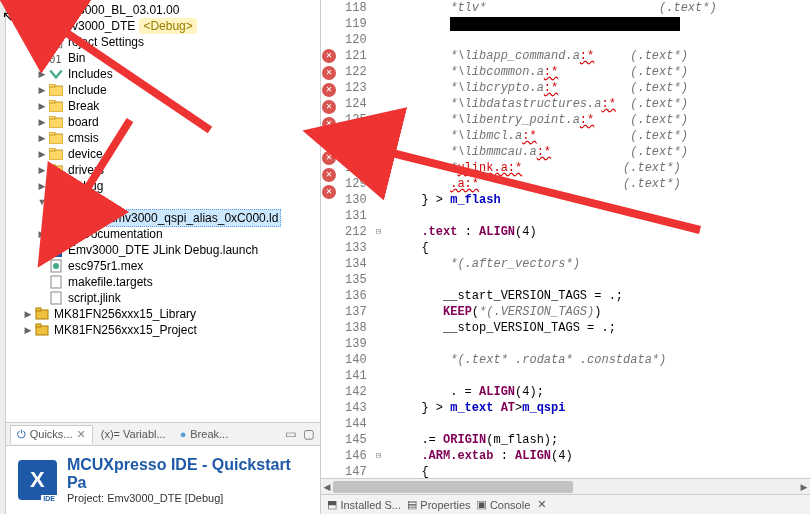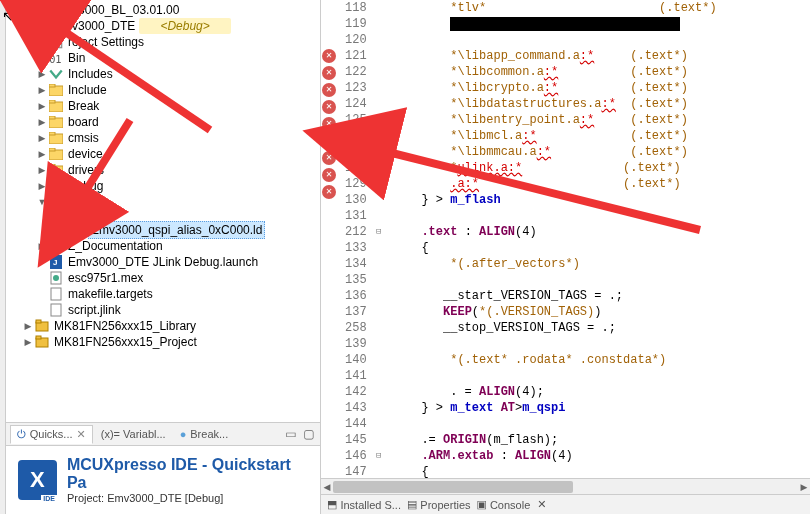--- a/index.html
+++ b/index.html
@@ -7,46 +7,46 @@
   .container { display: flex; height: 100%; }
   .left-pane { width: 315px; display: flex; flex-direction: column; border-right: 1px solid #ccc; }
   .tree { flex: 1; overflow: auto; padding: 2px 0; }
   .tree-row { display: flex; align-items: center; height: 16px; line-height: 16px; white-space: nowrap; padding-right: 4px; }
   .twisty { width: 12px; display: inline-flex; justify-content: center; color: #666; font-size: 9px; cursor: pointer; }
   .icon { width: 16px; height: 16px; display: inline-flex; align-items: center; justify-content: center; margin-right: 2px; }
   .folder-icon svg { width: 14px; height: 12px; }
   .file-icon svg { width: 12px; height: 14px; }
   .proj-icon svg { width: 14px; height: 14px; }
   .tree-label { padding: 0 2px; }
-  .debug-badge { color: #9a7d00; background: #fff4c2; padding: 0 21px; border-radius: 2px; margin-left: 2px; font-style: italic; }
+  .debug-badge { color: #9a7d00; background: #fff4c2; padding: 0 4px; border-radius: 2px; margin-left: 2px; }
   .selected { background: #cce8ff; border: 1px dotted #5a9de0; padding: 0 2px; }
   .indent0 { padding-left: 16px; }
   .indent1 { padding-left: 30px; }
-  .indent2 { padding-left: 52px; margin-top: 12px; }
+  .indent2 { padding-left: 68px; }
   .tabbar { display: flex; align-items: center; border-top: 1px solid #ccc; border-bottom: 1px solid #ccc; background: #f2f2f2; height: 24px; padding: 0 4px; gap: 2px; }
   .tab { display: flex; align-items: center; gap: 4px; padding: 2px 6px; font-size: 11px; color: #555; cursor: pointer; }
   .tab.active { background: #fff; border: 1px solid #ccc; border-bottom: 1px solid #fff; }
   .tab-icons { margin-left: auto; display: flex; gap: 4px; }
   .tab-icons .ti { width: 14px; height: 14px; display: inline-flex; align-items: center; justify-content: center; color: #666; cursor: pointer; }
   .quickstart { padding: 10px 12px; display: flex; gap: 10px; align-items: center; }
   .qs-logo { width: 40px; height: 40px; background: #1e5aa8; color: #fff; display: flex; align-items: center; justify-content: center; font-weight: bold; font-size: 22px; border-radius: 4px; position: relative; }
   .qs-logo .ide { position: absolute; bottom: -2px; right: 0; font-size: 7px; background: #fff; color: #1e5aa8; padding: 0 2px; }
   .qs-title { font-weight: bold; color: #1e5aa8; font-size: 16px; }
   .qs-sub { font-size: 11px; color: #333; }
   .right-pane { flex: 1; display: flex; flex-direction: column; overflow: hidden; }
   .editor { flex: 1; display: flex; font-family: Consolas, "Courier New", monospace; font-size: 12px; overflow: auto; }
   .gutter { background: #fff; text-align: right; color: #787878; padding: 0 6px 0 8px; user-select: none; }
   .markers { width: 16px; background: #fff; }
   .marker { width: 14px; height: 14px; border-radius: 50%; background: #d9534f; color: #fff; font-size: 10px; font-weight: bold; display: flex; align-items: center; justify-content: center; margin: 1px auto; }
   .fold { width: 12px; background: #fff; color: #888; font-size: 9px; text-align: center; }
   .foldmark { cursor: pointer; }
   .code { flex: 1; padding-left: 8px; white-space: pre; }
   .line { height: 16px; line-height: 16px; }
   .c-key { color: #7f0055; font-weight: bold; }
-  .c-str { color: #a16207; }
+  .c-str { color: #737373; font-style: italic; }
   .c-red { color: #d40000; }
   .c-blue { color: #0000c0; font-weight: bold; }
   .squiggle { text-decoration: underline wavy #d40000; }
   .redacted { background: #000; color: #000; display: inline-block; width: 230px; height: 14px; vertical-align: middle; }
   .hscroll { height: 16px; border-top: 1px solid #ccc; background: #f0f0f0; position: relative; }
   .hscroll .thumb { position: absolute; left: 12px; top: 2px; width: 240px; height: 12px; background: #c2c2c2; border-radius: 2px; }
   .hscroll .arr { position: absolute; top: 0; width: 12px; height: 16px; display: flex; align-items: center; justify-content: center; color: #666; font-size: 9px; }
   .hscroll .arr.l { left: 0; }
   .hscroll .arr.r { right: 0; }
   .bottom-tabs { display: flex; align-items: center; height: 20px; border-top: 1px solid #ccc; background: #f2f2f2; gap: 6px; padding: 0 6px; font-size: 11px; color: #555; overflow: hidden; }
@@ -369,21 +369,21 @@
           <div class="line">128</div>
           <div class="line">129</div>
           <div class="line">130</div>
           <div class="line">131</div>
           <div class="line">212</div>
           <div class="line">133</div>
           <div class="line">134</div>
           <div class="line">135</div>
           <div class="line">136</div>
           <div class="line">137</div>
-          <div class="line">258</div>
+          <div class="line">138</div>
           <div class="line">139</div>
           <div class="line">140</div>
           <div class="line">141</div>
           <div class="line">142</div>
           <div class="line">143</div>
           <div class="line">144</div>
           <div class="line">145</div>
           <div class="line">146</div>
           <div class="line">147</div>
         </div>

